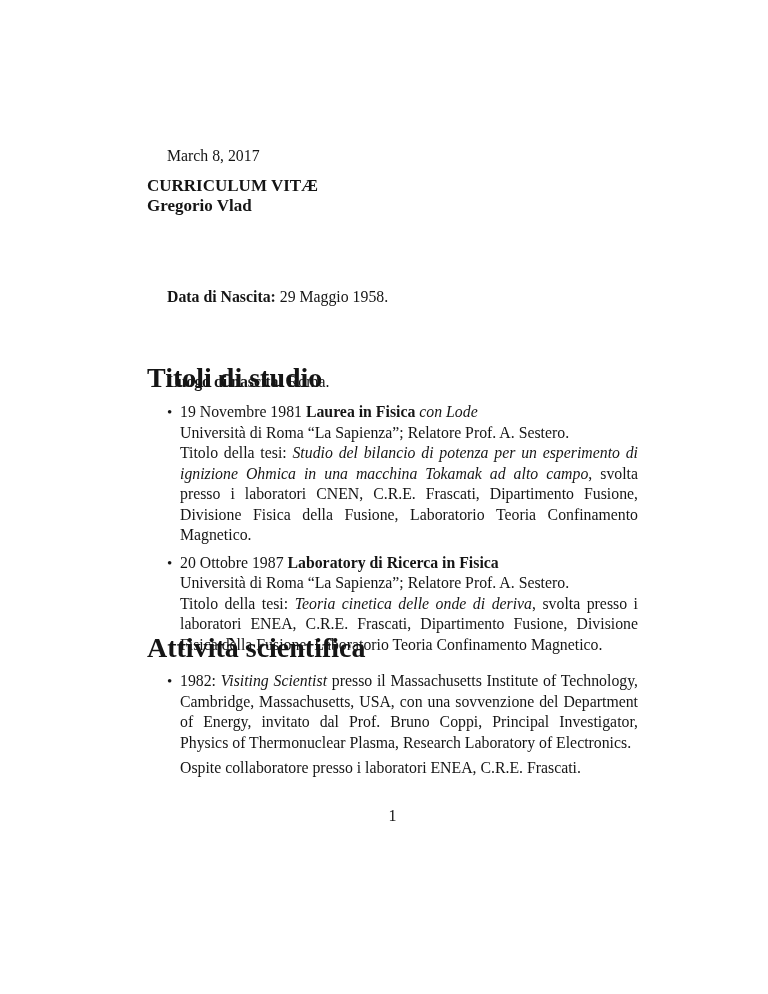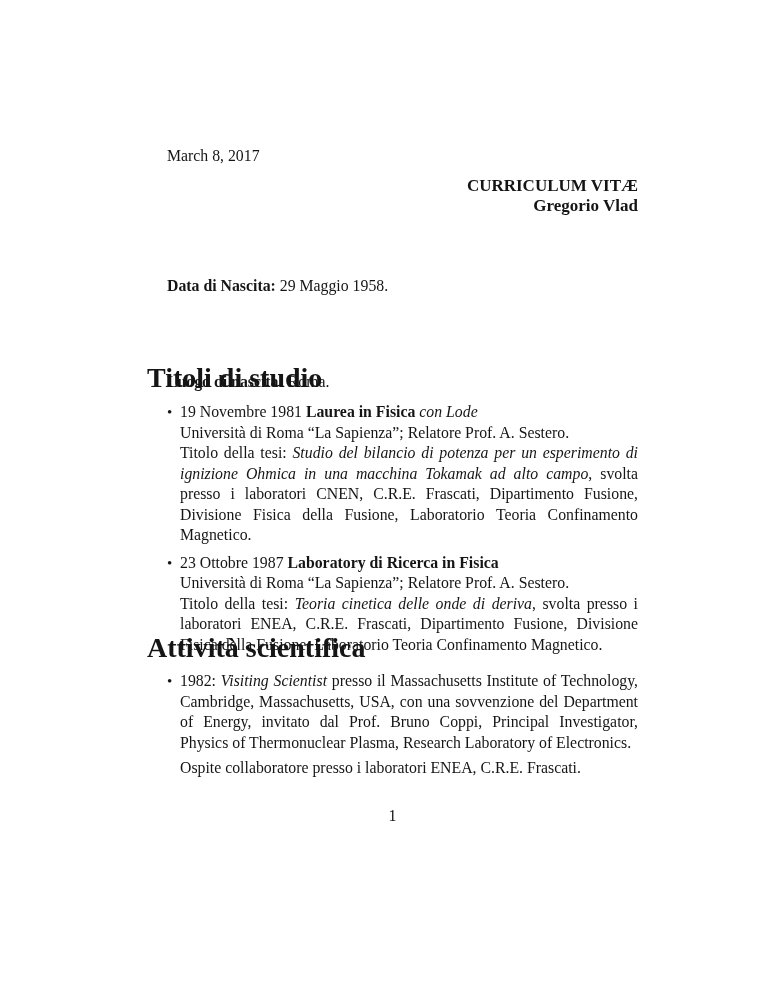--- a/index.html
+++ b/index.html
@@ -16,23 +16,23 @@
     overflow: hidden;
   }
   .block {
     position: absolute;
     left: 147px;
     width: 491px;
     font-size: 15.8px;
     line-height: 20.5px;
   }
   .date-line { top: 146px; padding-left: 20px; box-sizing: border-box; }
-  .title-block { top: 176px; text-align: right; font-weight: bold; font-size: 17px; line-height: 20px; }
+  .title-block { top: 176px; text-align: left; font-weight: bold; font-size: 17px; line-height: 20px; }
   .field { top: 0; padding-left: 20px; box-sizing: border-box; margin: 0; }
-  .field-1 { top: 276px; }
+  .field-1 { top: 287px; }
   .field-2 { top: 328px; margin-top: 44px; }
   .field b { font-weight: bold; }
   .section-heading {
     position: absolute; left: 147px; width: 491px;
     margin: 0; font-size: 28px; line-height: 27px; font-weight: bold;
   }
   .heading-1 { top: 364px; }
   .heading-2 { top: 634px; }
   ul.list {
     margin: 0; padding: 0 0 0 33px;
@@ -73,21 +73,21 @@
 
   <h2 class="section-heading heading-1">Titoli di studio</h2>
 
   <ul class="block list list-1">
     <li class="item">
       <div><span class="u">19 Novembre 1981</span> <b>Laurea in Fisica</b> <i>con Lode</i></div>
       <div>Università di Roma “La Sapienza”; Relatore Prof. A. Sestero.</div>
       <div class="just"><span>Titolo della tesi:</span> <i>Studio del bilancio di potenza per un esperimento di ignizione Ohmica in una macchina Tokamak ad alto campo</i><span>, svolta presso i laboratori CNEN, C.R.E. Frascati, Dipartimento Fusione, Divisione Fisica della Fusione, Laboratorio Teoria Confinamento Magnetico.</span></div>
     </li>
     <li class="item">
-      <div><span class="u">23 Ottobre 1987</span> <b>Laboratory di Ricerca in Fisica</b> <i></i></div>
+      <div><span class="u">20 Ottobre 1987</span> <b>Laboratory di Ricerca in Fisica</b> <i></i></div>
       <div>Università di Roma “La Sapienza”; Relatore Prof. A. Sestero.</div>
       <div class="just"><span>Titolo della tesi:</span> <i>Teoria cinetica delle onde di deriva</i><span>, svolta presso i laboratori ENEA, C.R.E. Frascati, Dipartimento Fusione, Divisione Fisica della Fusione, Laboratorio Teoria Confinamento Magnetico.</span></div>
     </li>
   </ul>
 
   <h2 class="section-heading heading-2">Attività scientifica</h2>
 
   <ul class="block list list-2">
     <li class="item">
       <div class="just"><span class="u">1982:</span> <i>Visiting Scientist</i> <span>presso il Massachusetts Institute of Technology, Cambridge, Massachusetts, USA, con una sovvenzione del Department of Energy, invitato dal Prof. Bruno Coppi, Principal Investigator, Physics of Thermonuclear Plasma, Research Laboratory of Electronics.</span></div>

